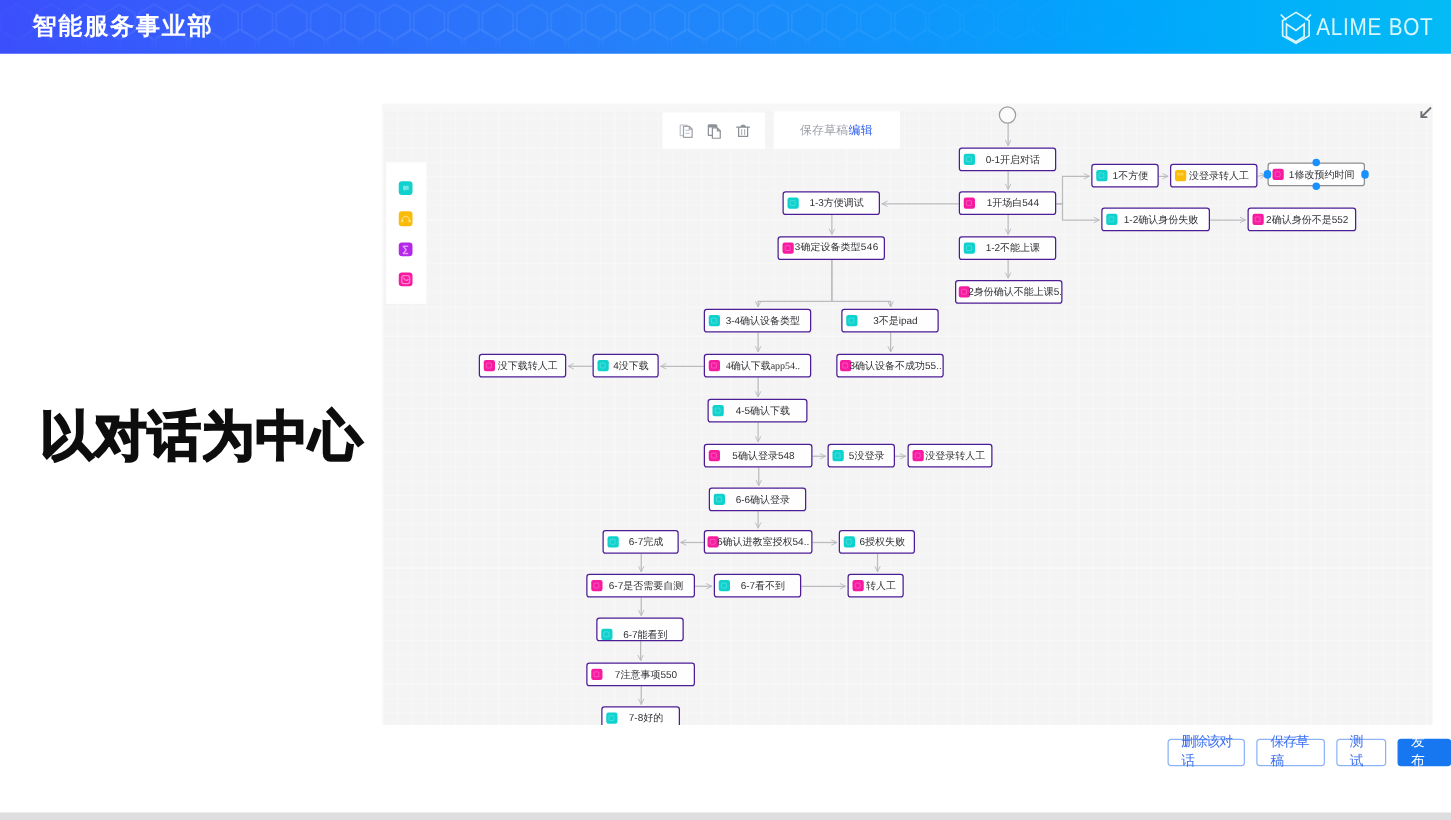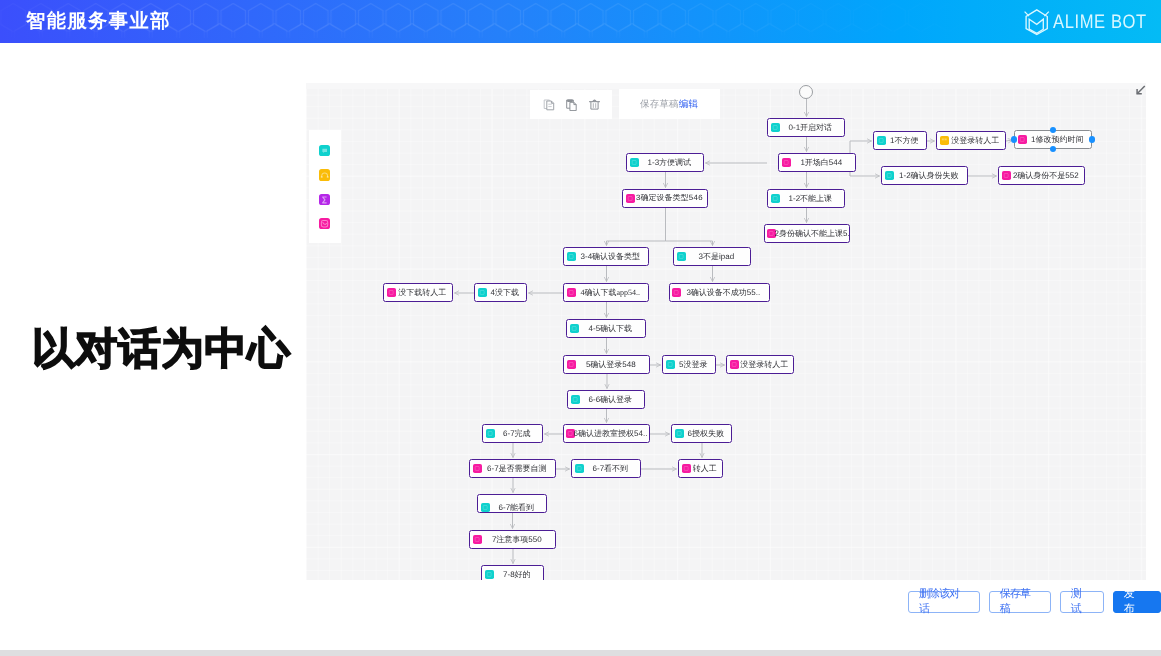--- a/index.html
+++ b/index.html
@@ -62,21 +62,21 @@
   .node .ic{width:8.6px;height:8.8px;border-radius:1.8px;flex:0 0 auto;margin-left:3px;
             display:flex;align-items:center;justify-content:center;}
   .node .lb{flex:1;text-align:center;font-size:8px;color:#303136;white-space:nowrap;
             overflow:hidden;padding-right:3px;letter-spacing:0px;line-height:9px;}
   .node.sel{border-color:#8a8d91;}
   .start{position:absolute;width:14px;height:14px;border-radius:50%;background:#fbfbfb;
          border:1.2px solid #9b9ea2;box-sizing:border-box;}
   .handle{position:absolute;width:6.4px;height:6.4px;border-radius:50%;background:#1890ff;}
 
   
-  #actions{position:absolute;left:908px;top:591px;display:flex;gap:9px;}
+  #actions{position:absolute;left:934px;top:591px;display:flex;gap:9px;}
   .btn{height:22px;border:1px solid #8db4f7;border-radius:3px;background:#fff;color:#3b6ff2;
        font-size:11px;display:flex;align-items:center;justify-content:center;box-sizing:border-box;
        padding:0 10px;letter-spacing:-0.9px;}
   .btn.primary{background:#1677f0;border-color:#1677f0;color:#fff;letter-spacing:0.5px;}
 
   #footbar{position:absolute;left:0;top:650px;width:1161px;height:6px;background:#dedee0;}
 </style>
 </head>
 <body>
 
@@ -243,21 +243,21 @@
     <div id="flow">
         <div class="start" style="left: 493px; top: 2px;"></div>
         <div class="node" style="left: 461px; top: 35px; width: 78px;">
           <span class="ic" style="background:#0fd1cd">
             <svg width="9" height="9" viewBox="0 0 9 9">
               <rect x="2.3" y="2.4" width="4.1" height="4.1" rx="0.7" fill="none" stroke="#fff" stroke-opacity=".26" stroke-width=".8"></rect>
             </svg>
           </span>
           <span class="lb">0-1开启对话</span>
         </div>
-        <div class="node" style="left: 472px; top: 70px; width: 78px;">
+        <div class="node" style="left: 461px; top: 70px; width: 78px;">
           <span class="ic" style="background:#f71ba1">
             <svg width="9" height="9" viewBox="0 0 9 9">
               <rect x="2.3" y="2.4" width="4.1" height="4.1" rx="0.7" fill="none" stroke="#fff" stroke-opacity=".26" stroke-width=".8"></rect>
             </svg>
           </span>
           <span class="lb">1开场白544</span>
         </div>
         <div class="node" style="left: 461px; top: 106px; width: 78px;">
           <span class="ic" style="background:#0fd1cd">
             <svg width="9" height="9" viewBox="0 0 9 9">
@@ -352,21 +352,21 @@
           <span class="lb">3不是ipad</span>
         </div>
         <div class="node" style="left: 257px; top: 200px; width: 86px; font-family: Liberation Serif, serif;">
           <span class="ic" style="background:#f71ba1">
             <svg width="9" height="9" viewBox="0 0 9 9">
               <rect x="2.3" y="2.4" width="4.1" height="4.1" rx="0.7" fill="none" stroke="#fff" stroke-opacity=".26" stroke-width=".8"></rect>
             </svg>
           </span>
           <span class="lb">4确认下载app54..</span>
         </div>
-        <div class="node" style="left: 363px; top: 200px; width: 101px;">
+        <div class="node" style="left: 363px; top: 200px; width: 86px;">
           <span class="ic" style="background:#f71ba1;margin-left:2px">
             <svg width="9" height="9" viewBox="0 0 9 9">
               <rect x="2.3" y="2.4" width="4.1" height="4.1" rx="0.7" fill="none" stroke="#fff" stroke-opacity=".26" stroke-width=".8"></rect>
             </svg>
           </span>
           <span class="lb" style="padding-right: 2px; margin-left: -1px;">3确认设备不成功55..</span>
         </div>
         <div class="node" style="left: 168px; top: 200px; width: 53px;">
           <span class="ic" style="background:#0fd1cd">
             <svg width="9" height="9" viewBox="0 0 9 9">

